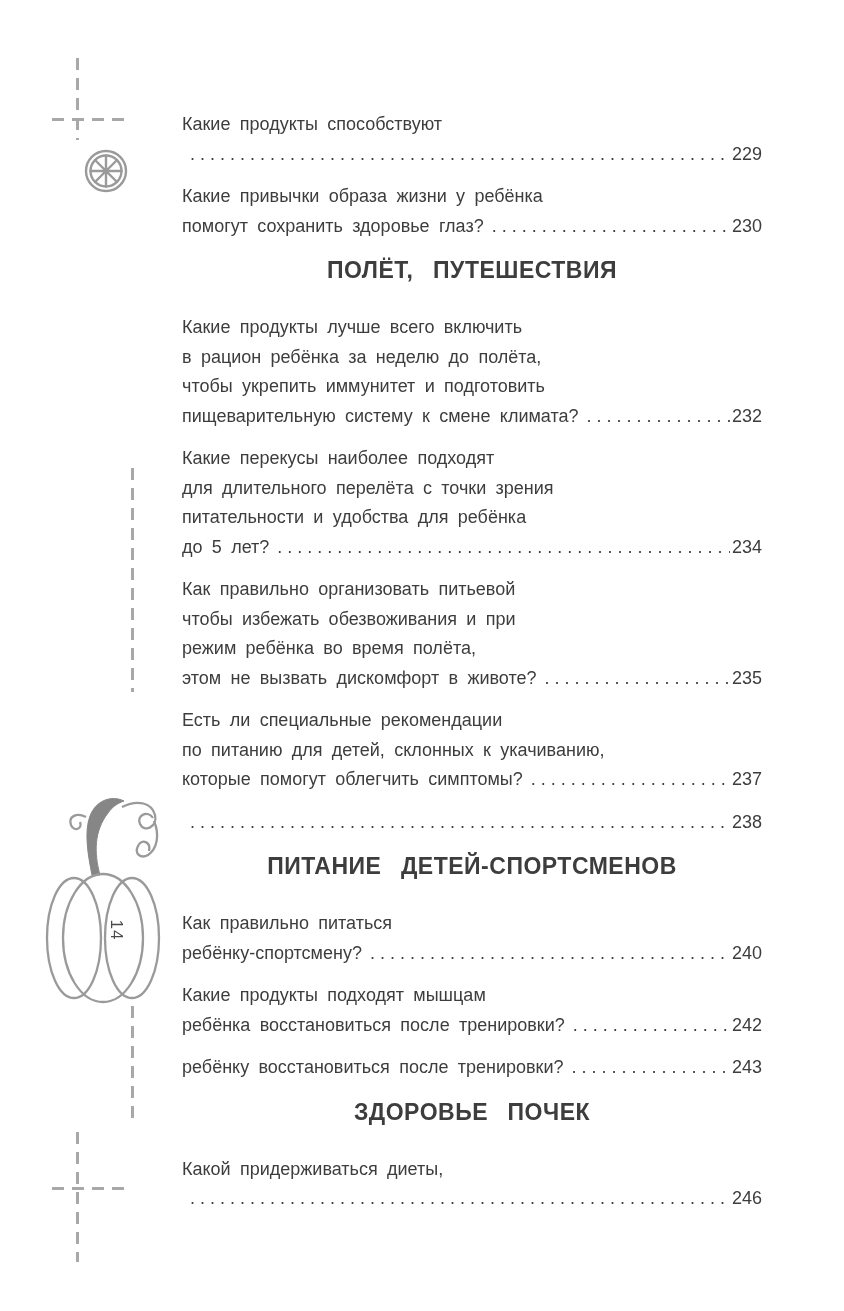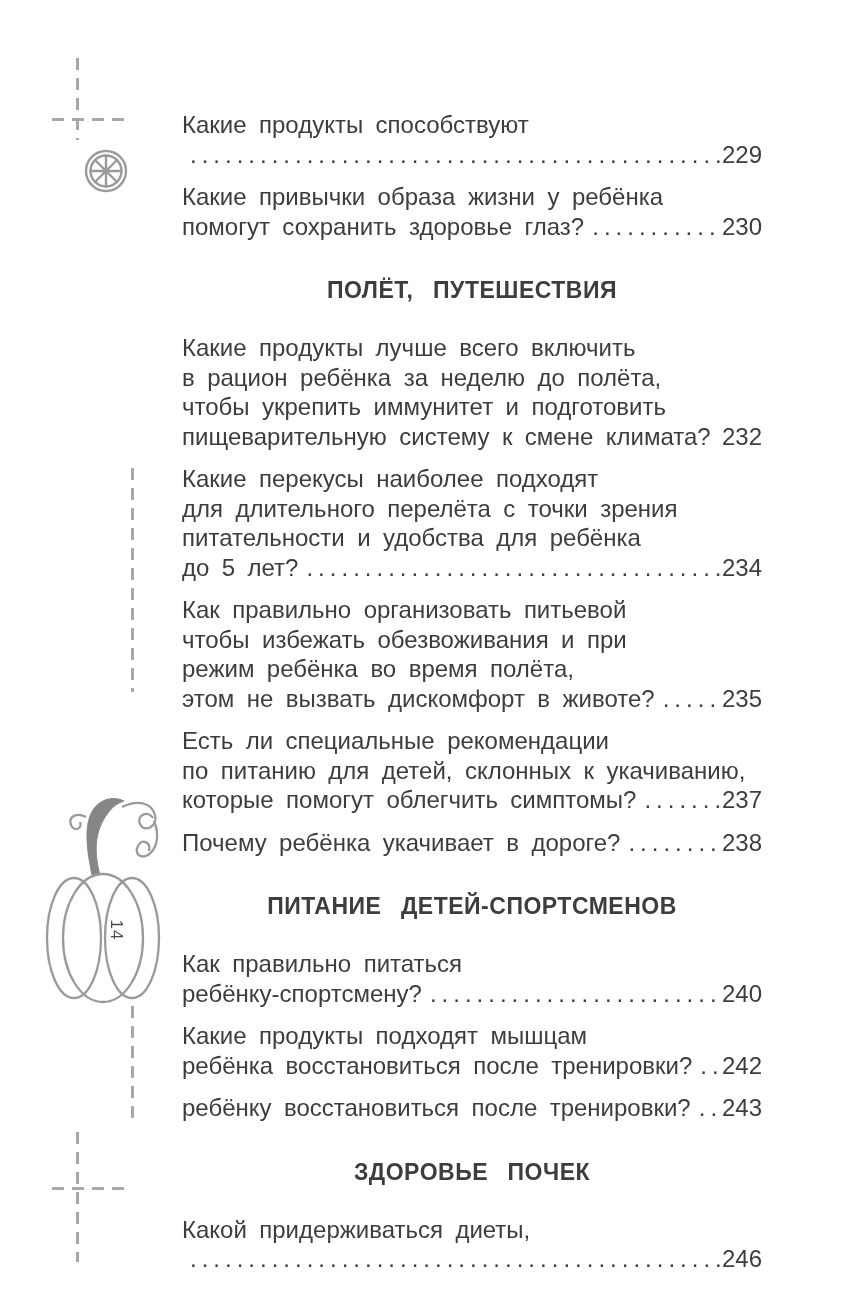--- a/index.html
+++ b/index.html
@@ -14,21 +14,21 @@
     color: #3d3d3d;
   }
   .content {
     position: absolute;
     left: 182px;
     top: 110px;
     width: 580px;
   }
   .entry { margin-bottom: 13px; }
   .line {
-    font-size: 24px;
+    font-size: 18px;
     line-height: 29.5px;
     word-spacing: 0.24em;
     white-space: nowrap;
   }
   .lastline { display: flex; align-items: baseline; }
   .lastline .txt { flex: 0 0 auto; }
   .leader {
     flex: 1 1 auto;
     overflow: hidden;
     white-space: nowrap;
@@ -38,21 +38,21 @@
     color: #3d3d3d;
   }
   .pagenum { flex: 0 0 auto; }
   .heading {
     font-weight: bold;
     font-size: 23px;
     line-height: 30px;
     text-align: center;
     letter-spacing: 0.5px;
     word-spacing: 0.55em;
-    margin-top: 34px;
+    margin-top: 14px;
     margin-bottom: 28px;
     white-space: nowrap;
   }
   
   .vdash {
     position: absolute;
     width: 3px;
     background: repeating-linear-gradient(to bottom, #a8a8a8 0 12px, transparent 12px 20px);
   }
   .hdash {
@@ -171,21 +171,20 @@
         <div class="line">Есть ли специальные рекомендации</div>
         <div class="line">по питанию для детей, склонных к укачиванию,</div>
         <div class="line lastline">
           <span class="txt">которые помогут облегчить симптомы?</span>
           <span class="leader">................................................................................</span>
           <span class="pagenum">237</span>
         </div>
       </div>
       <div class="entry">
         <div class="line lastline">
-          <span class="txt">Почему ребёнка укачивает в дороге?</span>
           <span class="leader">................................................................................</span>
           <span class="pagenum">238</span>
         </div>
       </div>
       <div class="heading">ПИТАНИЕ ДЕТЕЙ-СПОРТСМЕНОВ</div>
       <div class="entry">
         <div class="line">Как правильно питаться</div>
         <div class="line lastline">
           <span class="txt">ребёнку-спортсмену?</span>
           <span class="leader">................................................................................</span>

